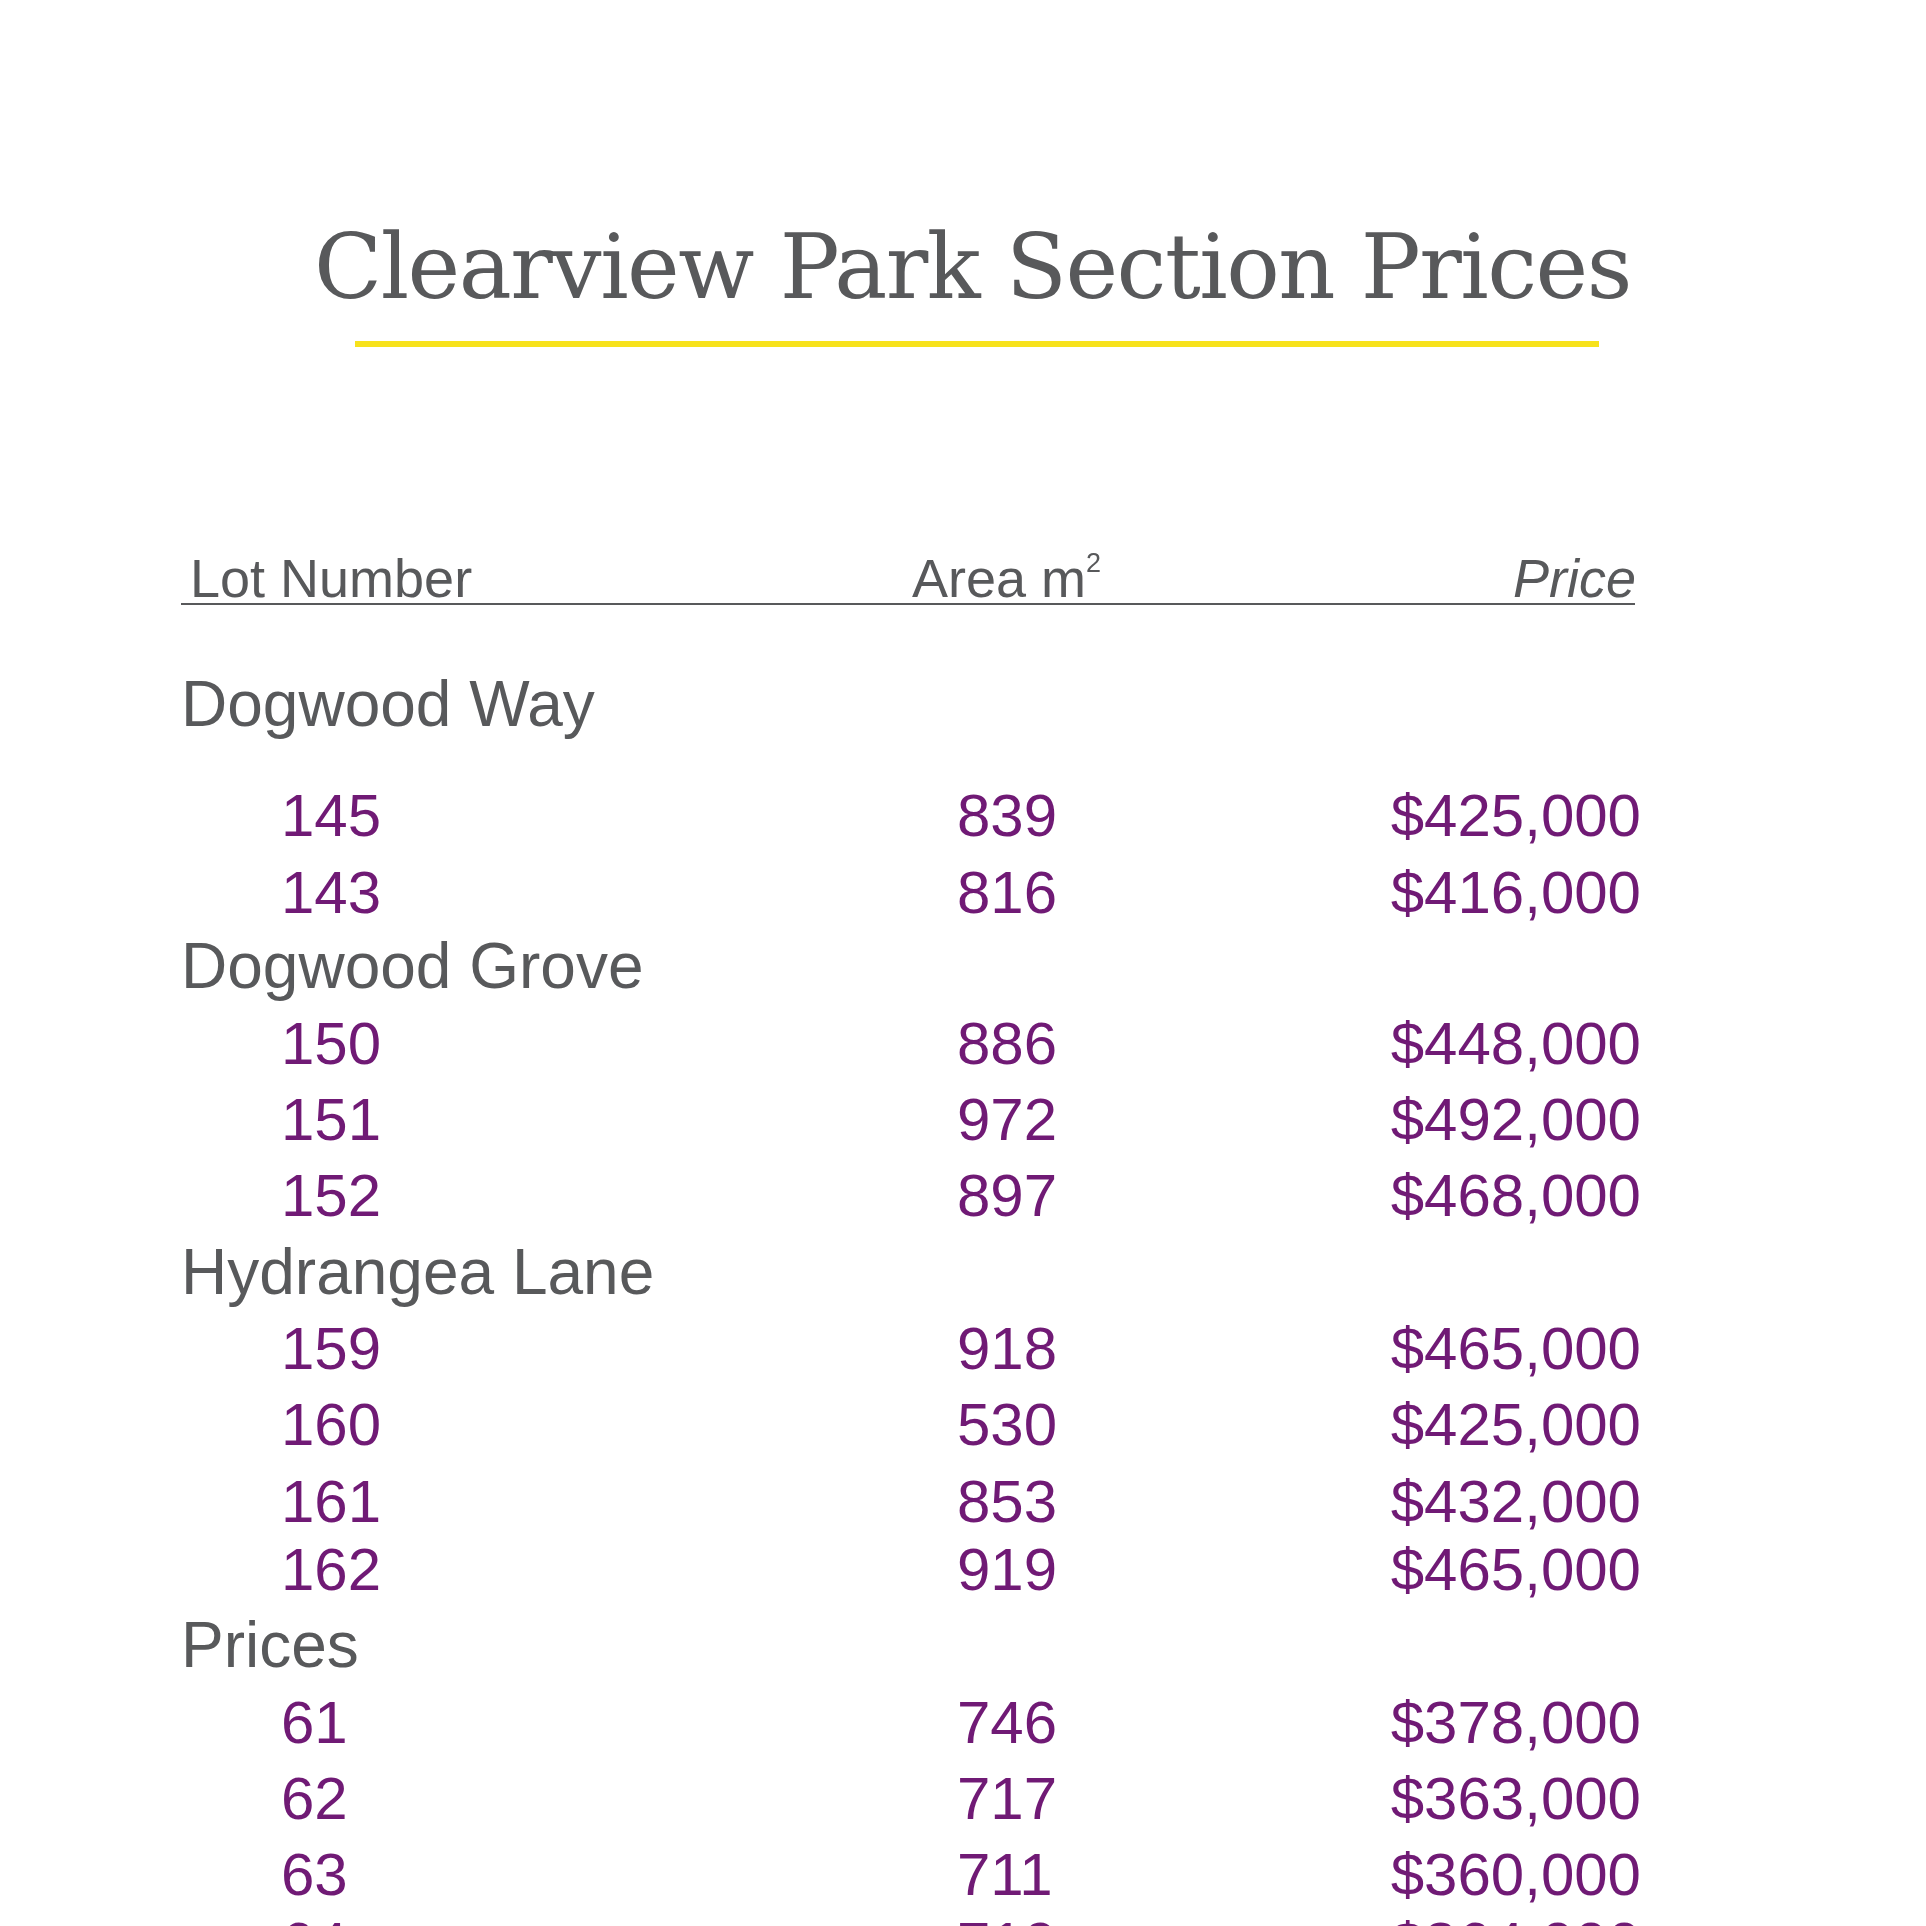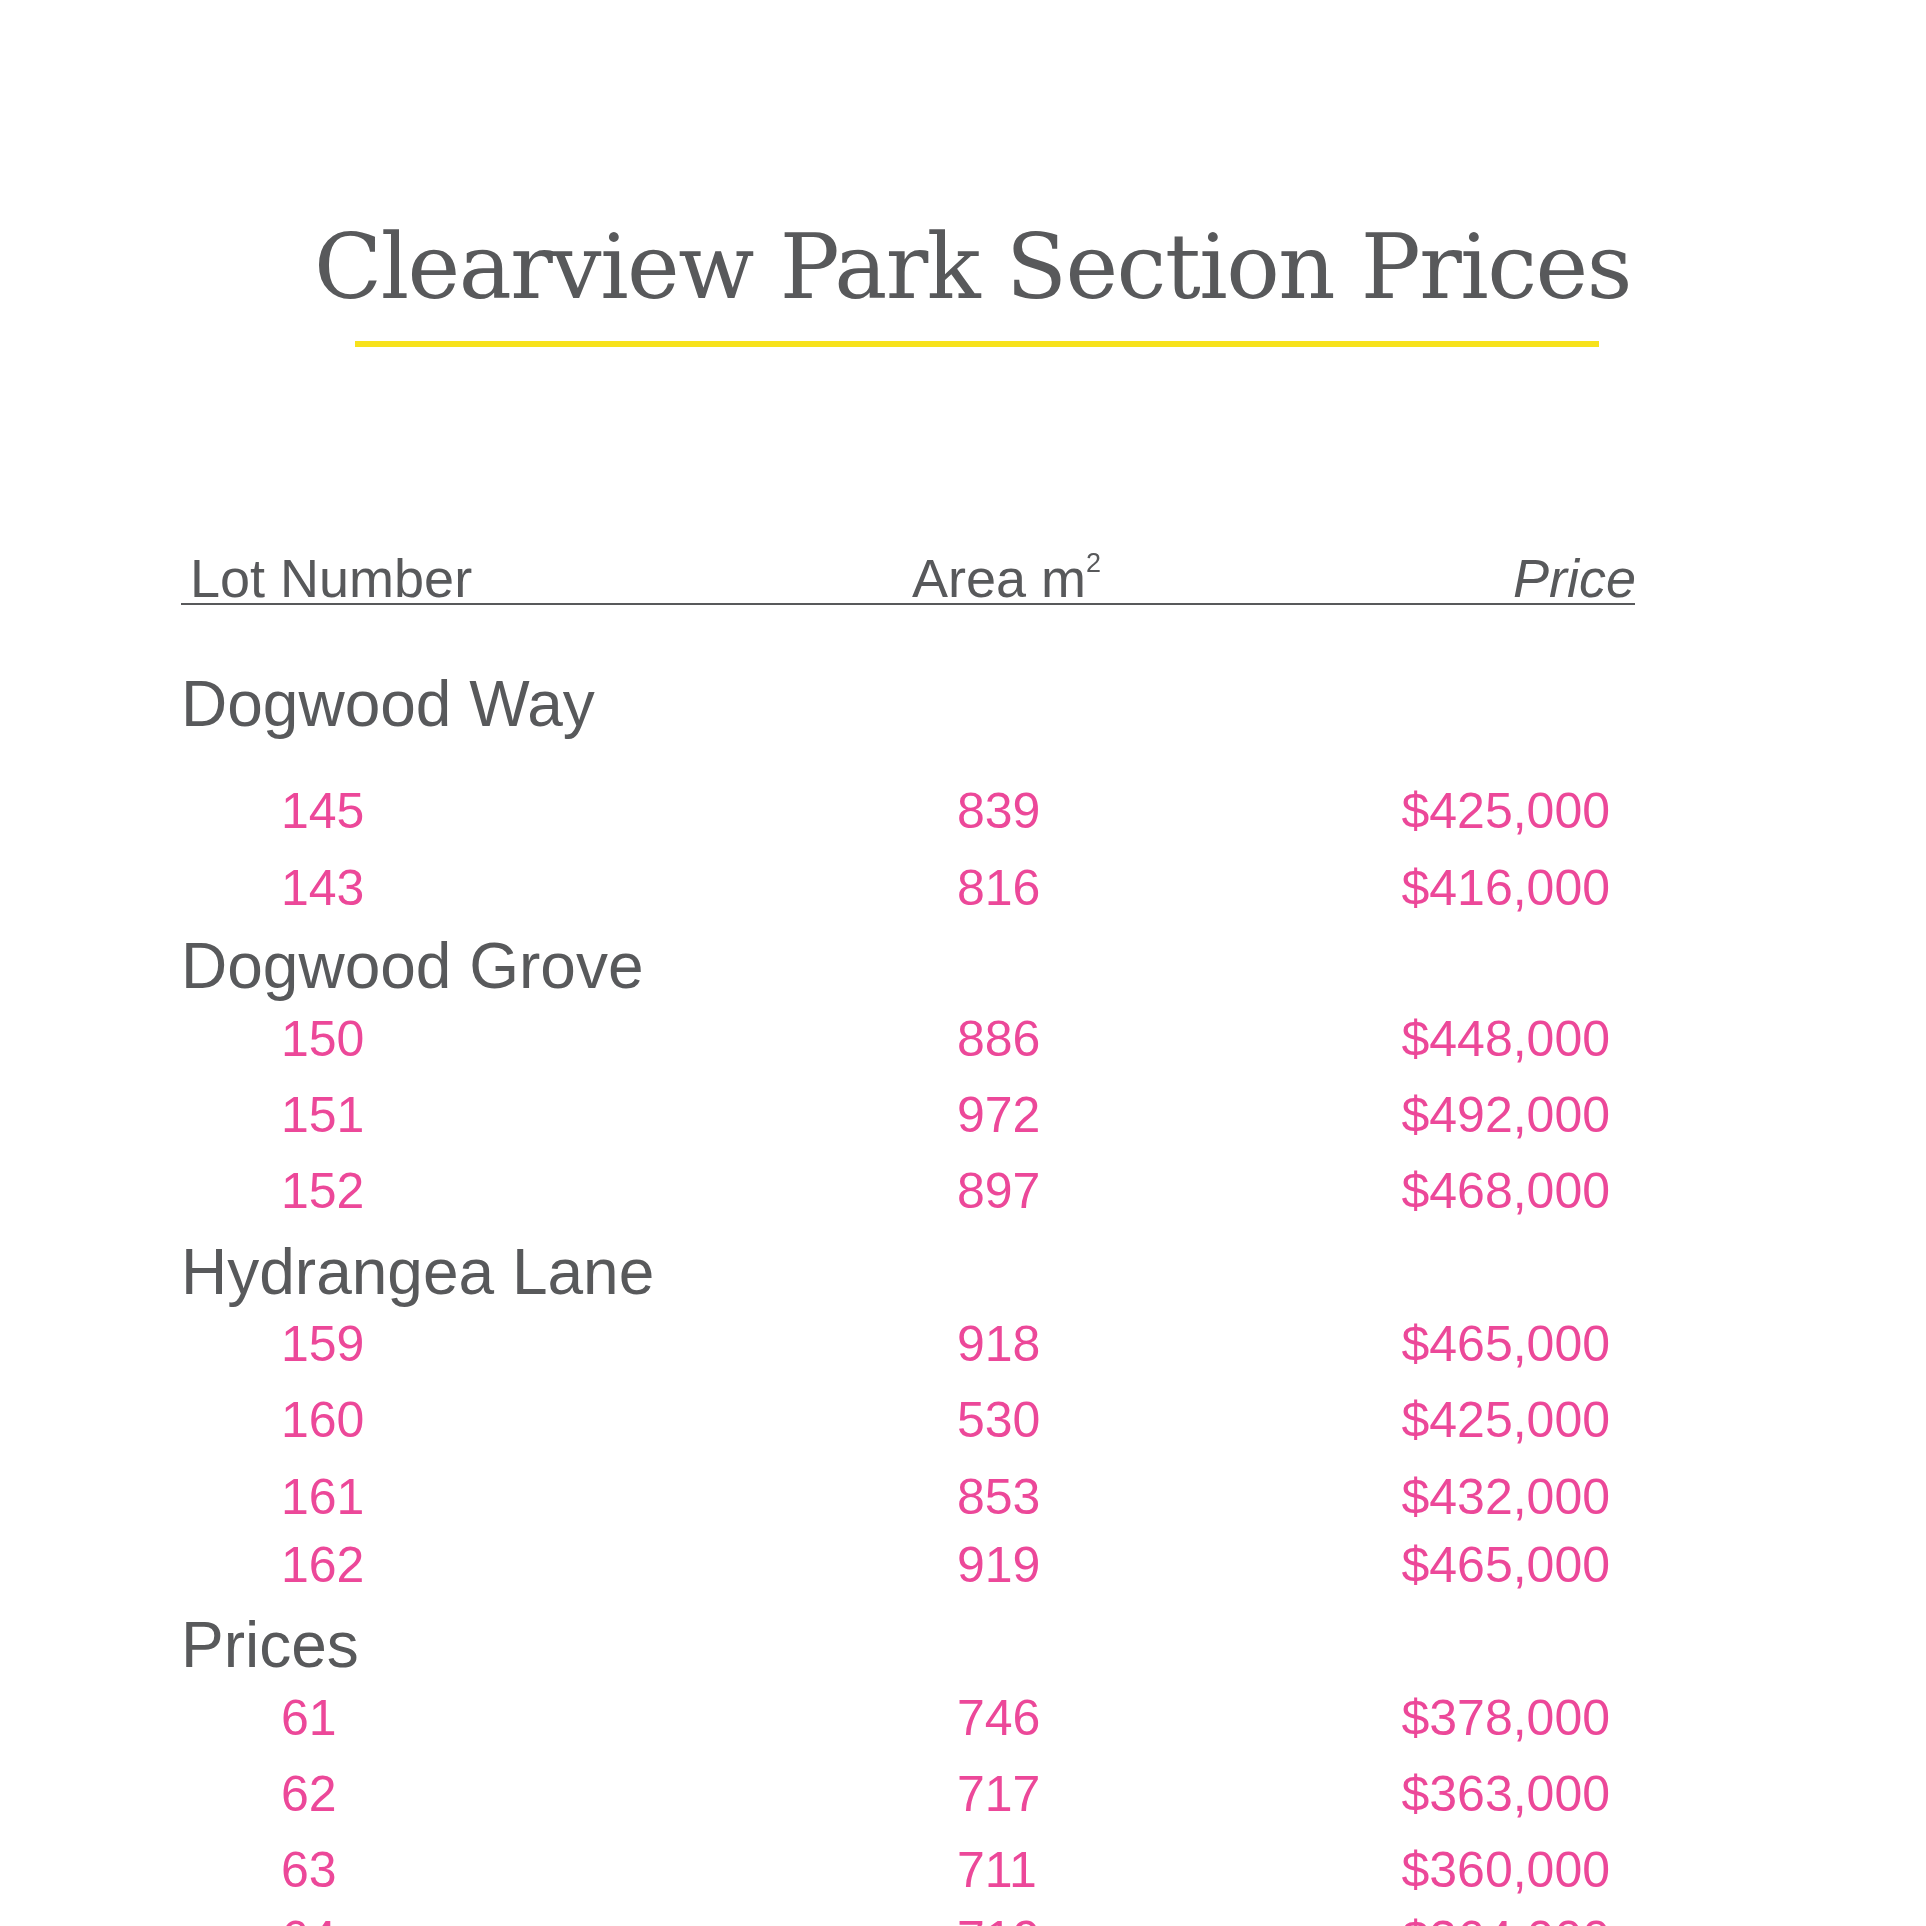--- a/index.html
+++ b/index.html
@@ -7,24 +7,24 @@
   .abs { position: absolute; white-space: nowrap; }
   .title { font-family: "DejaVu Serif", serif; font-size: 89px; line-height: 1; top: 223px; left: 0; width: 1945px; text-align: center; color: #58595b; letter-spacing: -1.5px; }
   .title-rule { left: 355px; top: 341px; width: 1244px; height: 6.2px; background: #f7e21c; }
   .hdr { font-size: 54px; line-height: 1; top: 551px; font-weight: 300; color: #58595b; }
   .hdr-lot { left: 190px; }
   .hdr-area { left: 912px; }
   .hdr-area sup { font-size: 27px; vertical-align: top; position: relative; top: -1.5px; }
   .hdr-price { right: 329px; font-style: italic; }
   .hdr-rule { left: 181px; top: 603px; width: 1454px; height: 2.3px; background: #58595b; }
   .group { font-size: 64px; line-height: 1; left: 181px; color: #58595b; }
-  .cell { font-size: 50px; line-height: 1; color: #ec4899; }
+  .cell { font-size: 60px; line-height: 1; color: #701a75; }
   .c-lot { left: 281px; }
   .c-area { left: 957px; }
-  .c-price { right: 355px; text-align: left; }
+  .c-price { right: 324px; text-align: left; }
 </style>
 </head>
 <body>
 
 <div class="abs title">Clearview Park Section Prices</div>
 <div class="abs title-rule"></div>
 
 <div>
   <div>
     <div class="abs hdr hdr-lot">Lot Number</div>

